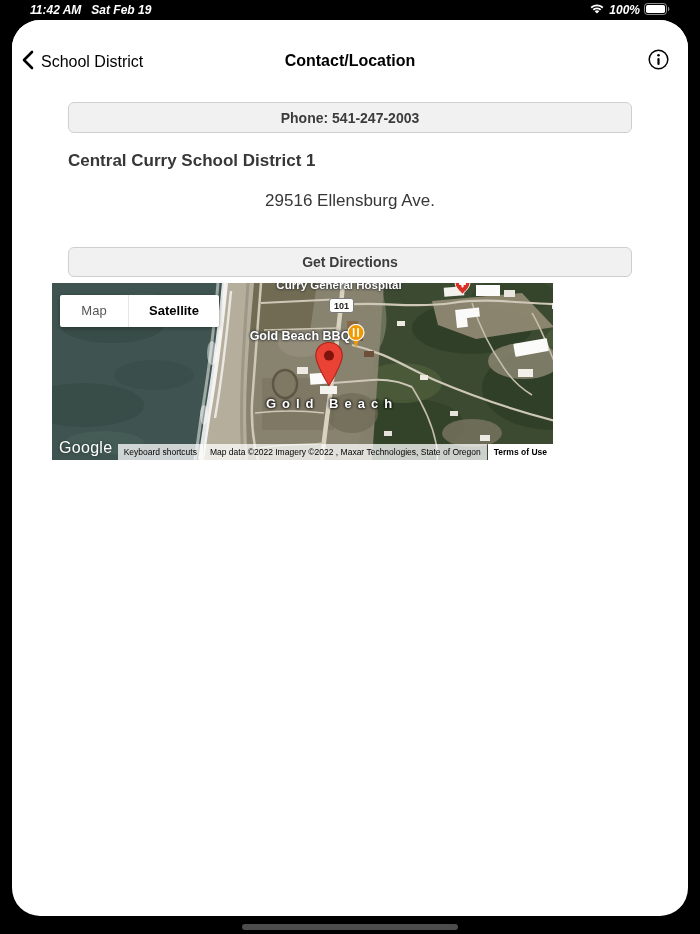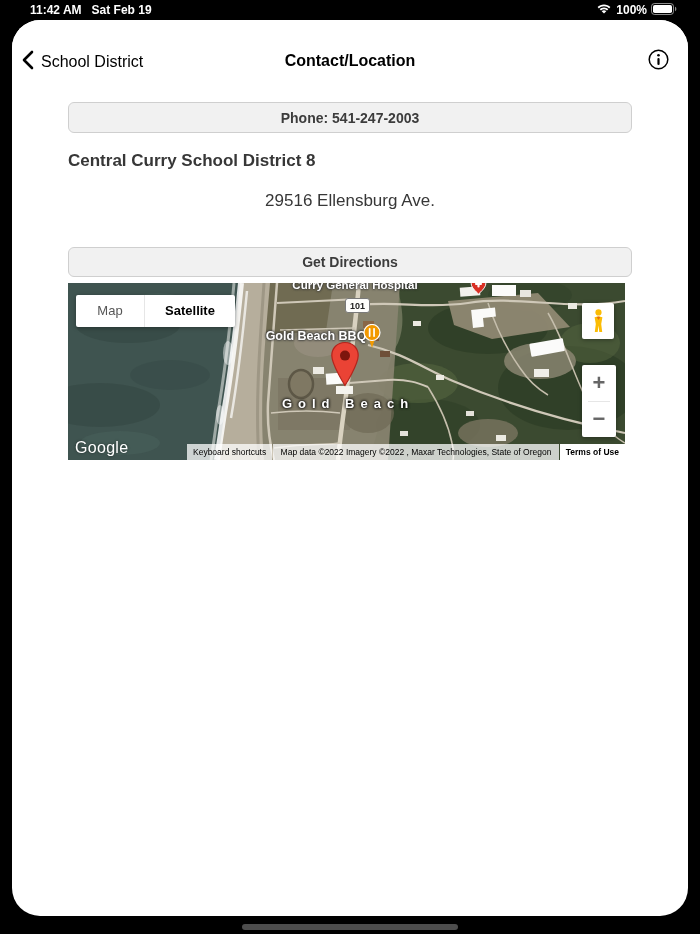--- a/index.html
+++ b/index.html
@@ -1,21 +1,21 @@
 <!DOCTYPE html>
 <html><head>
 <meta charset="utf-8">
 <style>
   * { margin:0; padding:0; box-sizing:border-box; }
   html,body { width:700px; height:934px; background:#000; font-family:"Liberation Sans", sans-serif; position:relative; overflow:hidden; }
 
   
   .status-bar { position:absolute; top:0; left:0; width:700px; height:20px;
     display:flex; justify-content:space-between; align-items:center;
-    padding:0 23px 0 30px; color:#fff; font-size:12px; font-weight:700; }
+    padding:0 30px 0 30px; color:#fff; font-size:12px; font-weight:700;font-style:italic; }
   .sb-left { display:flex; gap:10px; align-items:center; }
   .sb-right { display:flex; gap:4px; align-items:center; }
 
   
   .app { position:absolute; left:12px; top:20px; width:676px; height:896px;
     background:#fff; border-radius:28px; overflow:hidden; }
 
   .home-indicator { position:absolute; left:242px; top:924px; width:216px; height:6px;
     border-radius:3px; background:#4d4d4d; }
 
@@ -32,21 +32,21 @@
     background:#f1f1f1; border:1px solid #cfcfcf; border-radius:6px;
     display:flex; align-items:center; justify-content:center;
     font-size:14px; font-weight:700; color:#3c3c3c; cursor:pointer; }
   .phone-btn { top:82px; }
   .directions-btn { top:227px; height:30px; }
   .district-name { position:absolute; left:56px; top:131px; font-size:17px; font-weight:700; color:#373737; }
   .address { position:absolute; left:0; top:168px; width:100%; text-align:center;
     font-size:17px; font-weight:400; color:#373737; line-height:26px; }
 
   
-  .map { position:absolute; left:56px; top:263px; width:557px; height:177px;
+  .map { position:absolute; left:40px; top:263px; width:501px; height:177px;
     overflow:hidden; background:#ef4444; cursor:pointer; }
   .map svg.terrain { position:absolute; left:0; top:0; }
 
   .maptype { position:absolute; left:8px; top:12px; height:32px; display:flex;
     background:#fff; border-radius:2px; box-shadow:0 1px 4px rgba(0,0,0,.35); overflow:hidden; }
   .maptype .mt { line-height:32px; text-align:center; font-size:13px; cursor:pointer; }
   .mt-map { width:68px; color:#565656; }
   .mt-divider { width:1px; background:#e6e6e6; }
   .mt-sat { width:90px; color:#000; font-weight:700; }
 
@@ -130,21 +130,21 @@
       <svg width="21" height="21" viewBox="0 0 21 21">
         <circle cx="10.5" cy="10.5" r="9.3" fill="none" stroke="#000" stroke-width="1.5"></circle>
         <circle cx="10.5" cy="6.3" r="1.3" fill="#000"></circle>
         <rect x="9.4" y="9" width="2.2" height="7" rx="1.1" fill="#000"></rect>
       </svg>
     </div>
   </div>
 
   <div class="pill-btn phone-btn">Phone: 541-247-2003</div>
 
-  <div class="district-name">Central Curry School District 8</div>
+  <div class="district-name">Central Curry School District 1</div>
 
   <div class="address">
     <div>29516 Ellensburg Ave.</div>
   </div>
 
   <div class="pill-btn directions-btn">Get Directions</div>
 
   <div class="map">
 
     <svg class="terrain" width="557" height="177" viewBox="0 0 557 177">

